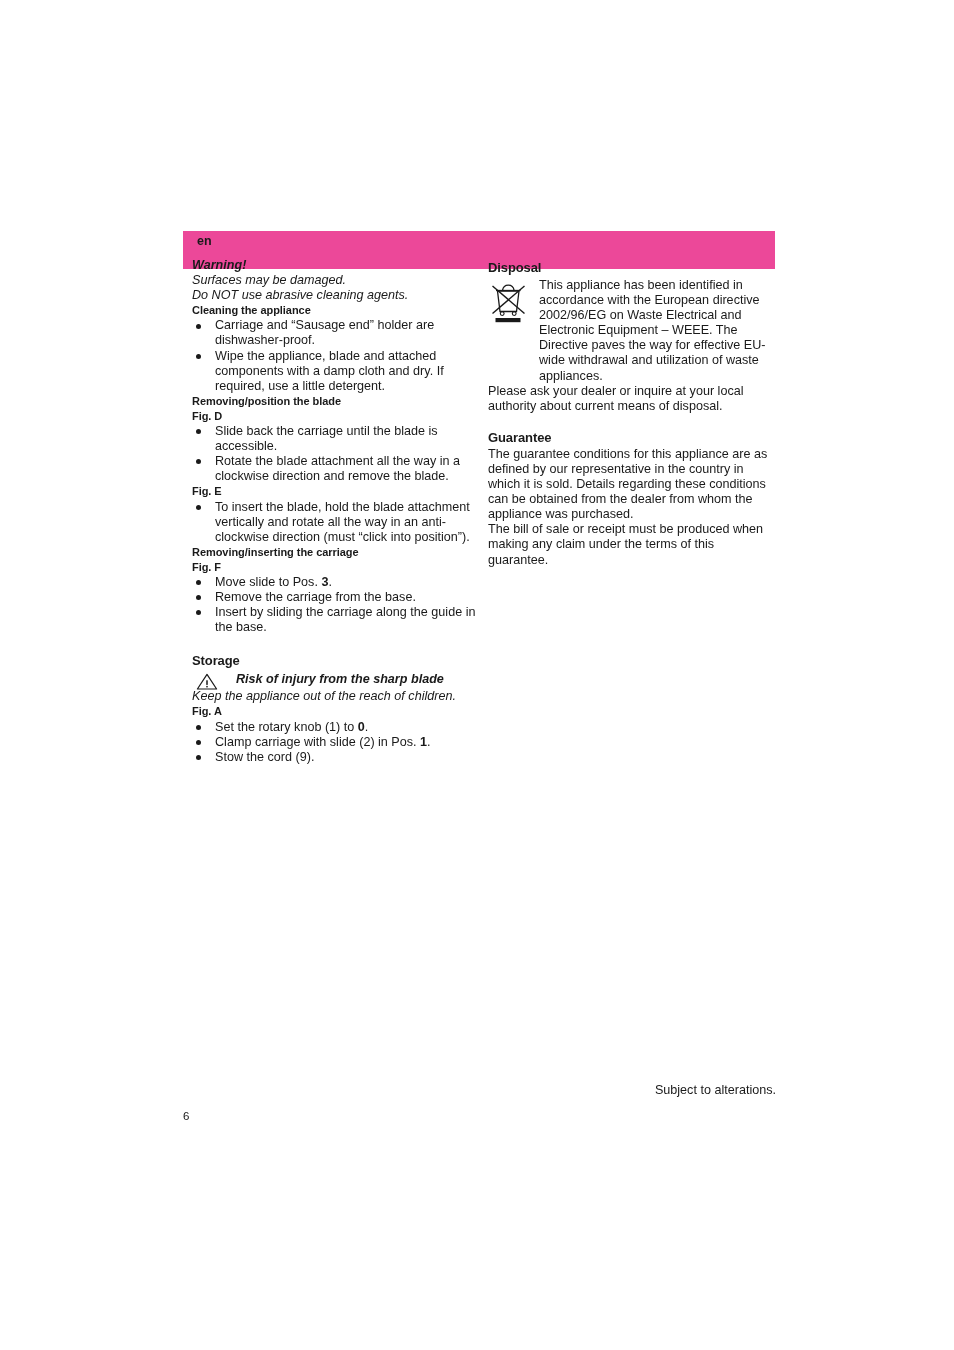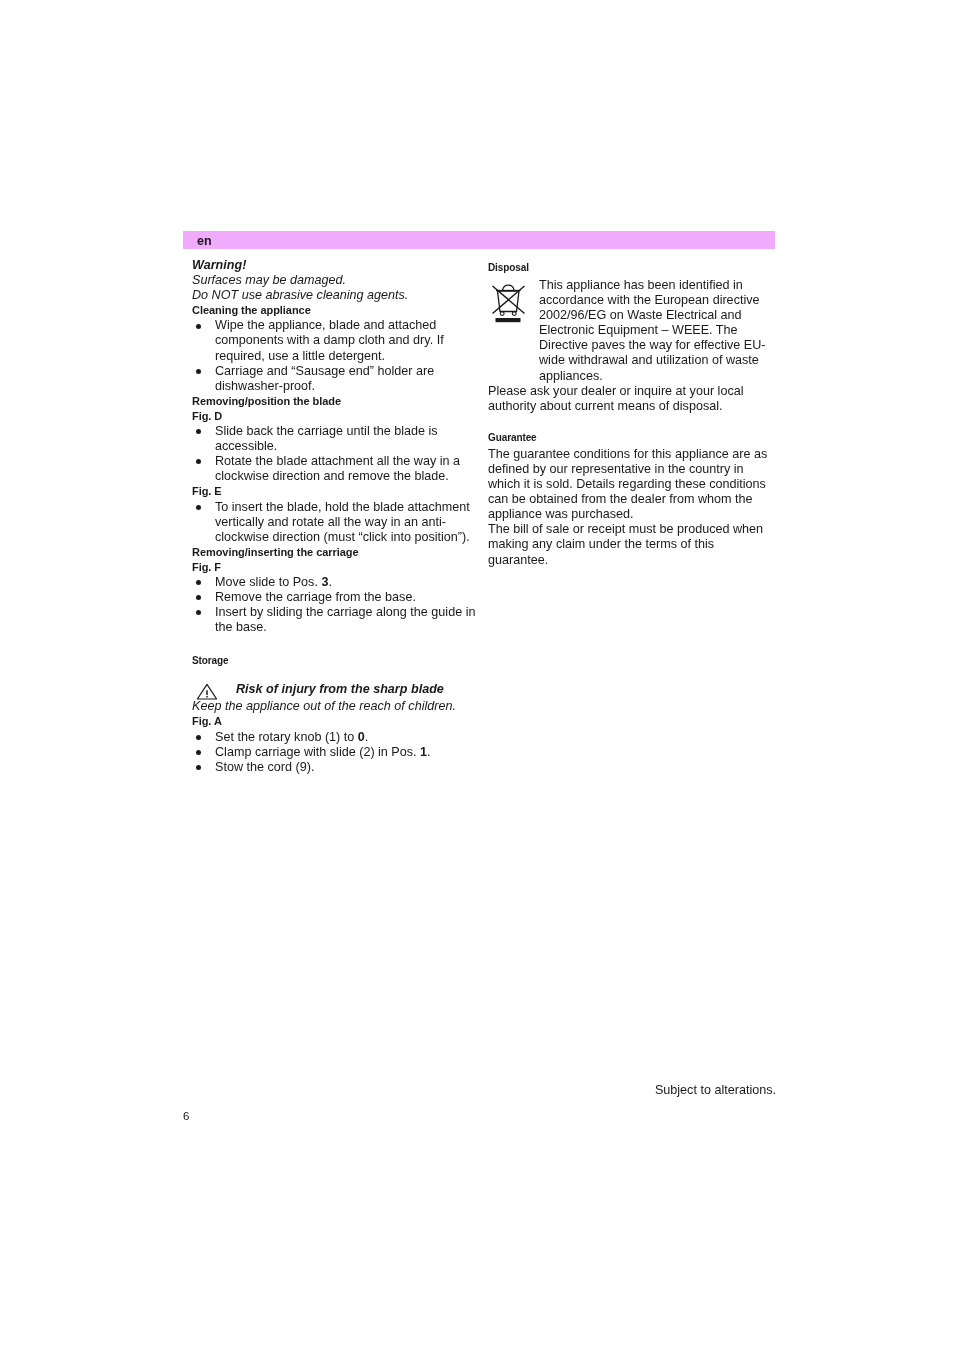--- a/index.html
+++ b/index.html
@@ -22,22 +22,22 @@
     height: 1350px;
     overflow: hidden;
   }
 
   
   .lang-bar {
     position: absolute;
     left: 183px;
     top: 231px;
     width: 592px;
-    height: 18px;
-    background: #f0abfc;
+    height: 38px;
+    background: #ec4899;
   }
   .lang-bar .lang-label {
     position: absolute;
     left: 14px;
     top: 3px;
     font-size: 12.5px;
     font-weight: bold;
     color: #1a1a1a;
     letter-spacing: 0.1px;
   }
@@ -47,21 +47,21 @@
     position: absolute;
     top: 258px;
     font-size: 12.6px;
     line-height: 15.1px;
   }
   .col-left  { left: 192px; width: 290px; }
   .col-right { left: 488px; width: 288px; }
 
   
   .h-big {
-    font-size: 10px;
+    font-size: 13px;
     font-weight: bold;
     line-height: 19px;
     margin: 0;
     letter-spacing: -0.1px;
   }
   .h-small {
     font-size: 11px;
     font-weight: bold;
     line-height: 15.1px;
     margin: 0;
@@ -109,21 +109,21 @@
     background: #1a1a1a;
   }
   b.runin { font-weight: bold; }
 
   
   .storage-head { margin-top: 16px; }
 
   .risk-row {
     position: relative;
     min-height: 17px;
-    margin-top: 12px;
+    margin-top: 2px;
     padding-left: 44px;
   }
   .risk-row .risk-text {
     font-size: 12.6px;
     font-weight: bold;
     font-style: italic;
     line-height: 15.1px;
   }
   .warn-tri {
     position: absolute;
@@ -181,25 +181,25 @@
       <div class="h-ital-bold">Warning!</div>
       <div class="p-ital">Surfaces may be damaged.</div>
       <div class="p-ital">Do NOT use abrasive cleaning agents.</div>
     </div>
 
     <div>
       <div class="h-small">Cleaning the appliance</div>
       <ul class="bl">
         <li>
           <span class="dot"></span>
+          <span>Carriage and “Sausage end” holder are dishwasher-proof.</span>
+        </li>
+        <li>
+          <span class="dot"></span>
           <span>Wipe the appliance, blade and attached components with a damp cloth and dry. If required, use a little detergent.</span>
-        </li>
-        <li>
-          <span class="dot"></span>
-          <span>Carriage and “Sausage end” holder are dishwasher-proof.</span>
         </li>
       </ul>
     </div>
 
     <div>
       <div class="h-small">Removing/position the blade</div>
       <div class="h-small">Fig. D</div>
       <ul class="bl">
         <li>
           <span class="dot"></span>

